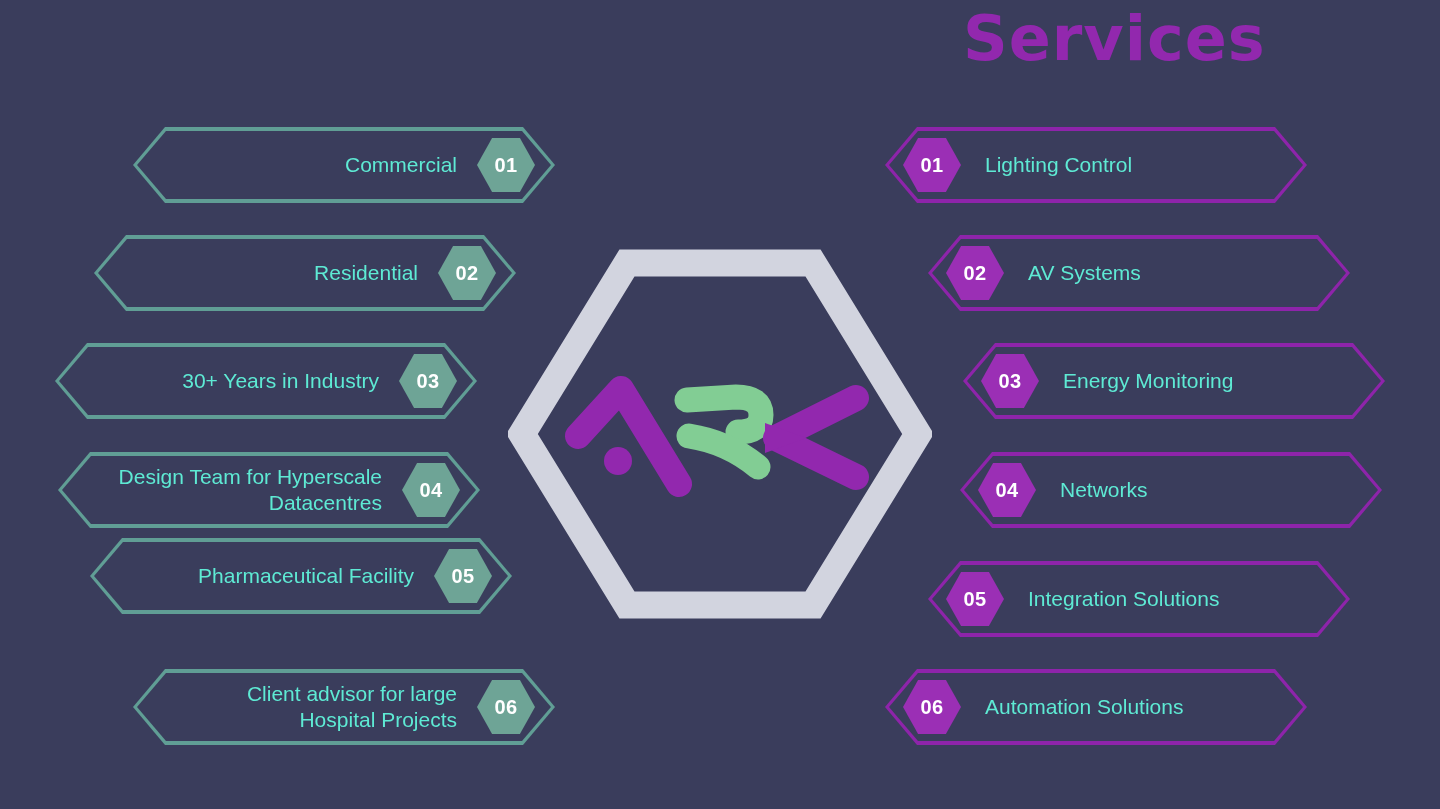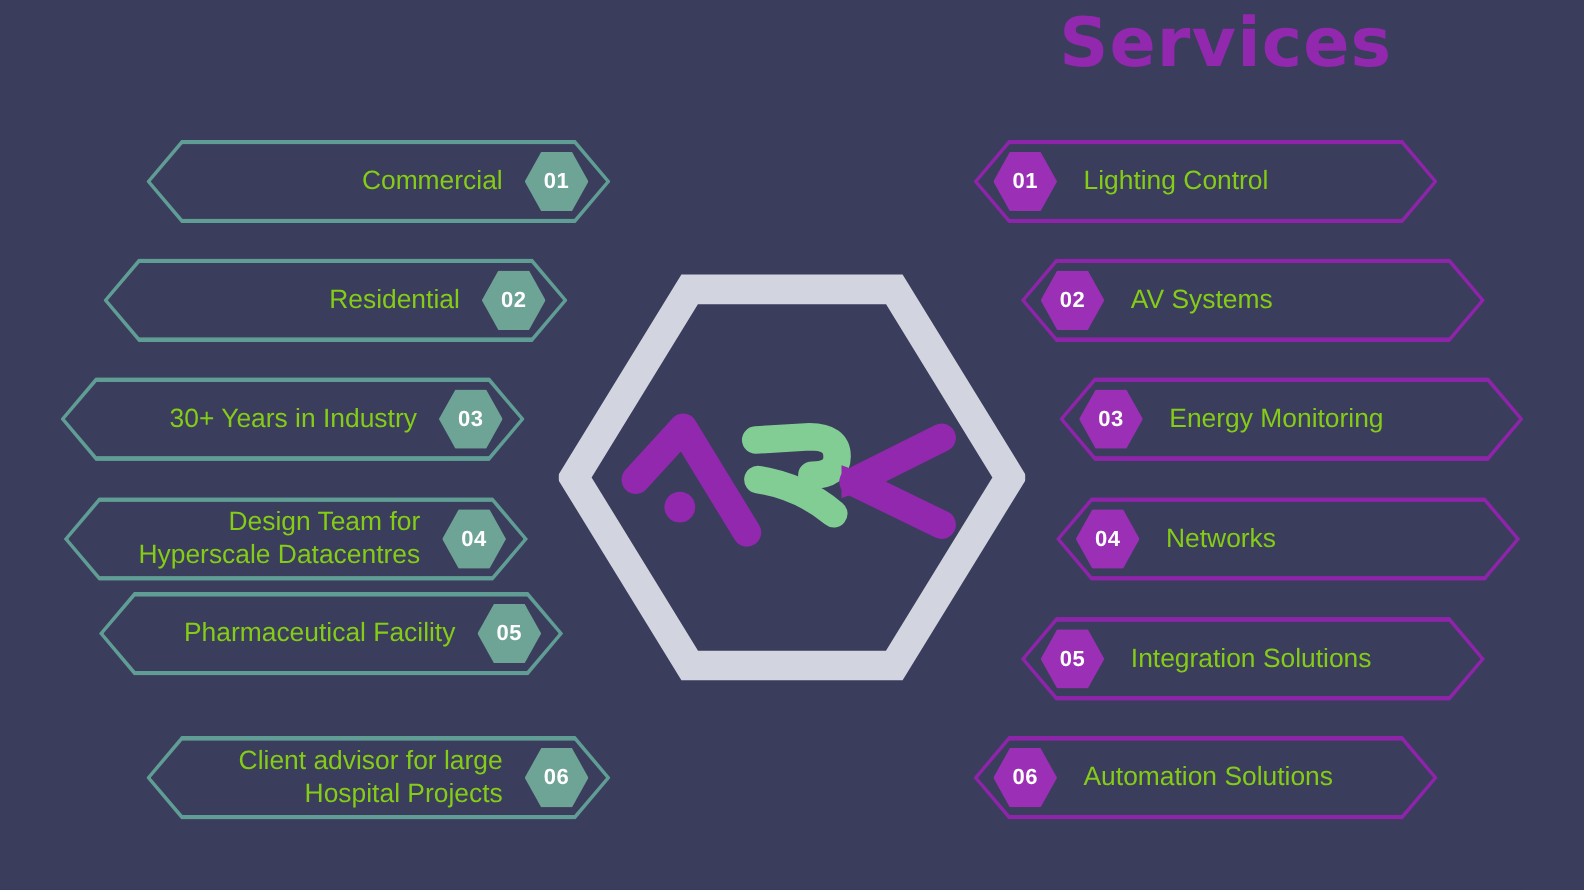--- a/index.html
+++ b/index.html
@@ -37,22 +37,22 @@
     clip-path:polygon(32px 0, calc(100% - 32px) 0, 100% 50%, calc(100% - 32px) 100%, 32px 100%, 0 50%);
   }
   .banner-inner{
     position:absolute; inset:4px;
     background:var(--page-bg,#3A3D5C);
     clip-path:polygon(29px 0, calc(100% - 29px) 0, 100% 50%, calc(100% - 29px) 100%, 29px 100%, 0 50%);
   }
   .banner-label{
     position:absolute; inset:0;
     display:flex; align-items:center;
-    color:#84cc16;
-    font-size:24px;
+    color:#5eead4;
+    font-size:21px;
     line-height:1.25;
     font-weight:500;
   }
   .banner.align-right .banner-label{ justify-content:flex-end; text-align:right; padding:0 98px 0 44px; }
   .banner.align-left  .banner-label{ justify-content:flex-start; text-align:left; padding:0 44px 0 100px; }
   .badge{
     position:absolute; top:11px;
     width:58px; height:54px;
     background:var(--badge-fill);
     clip-path:polygon(26% 0, 74% 0, 100% 50%, 74% 100%, 26% 100%, 0 50%);

